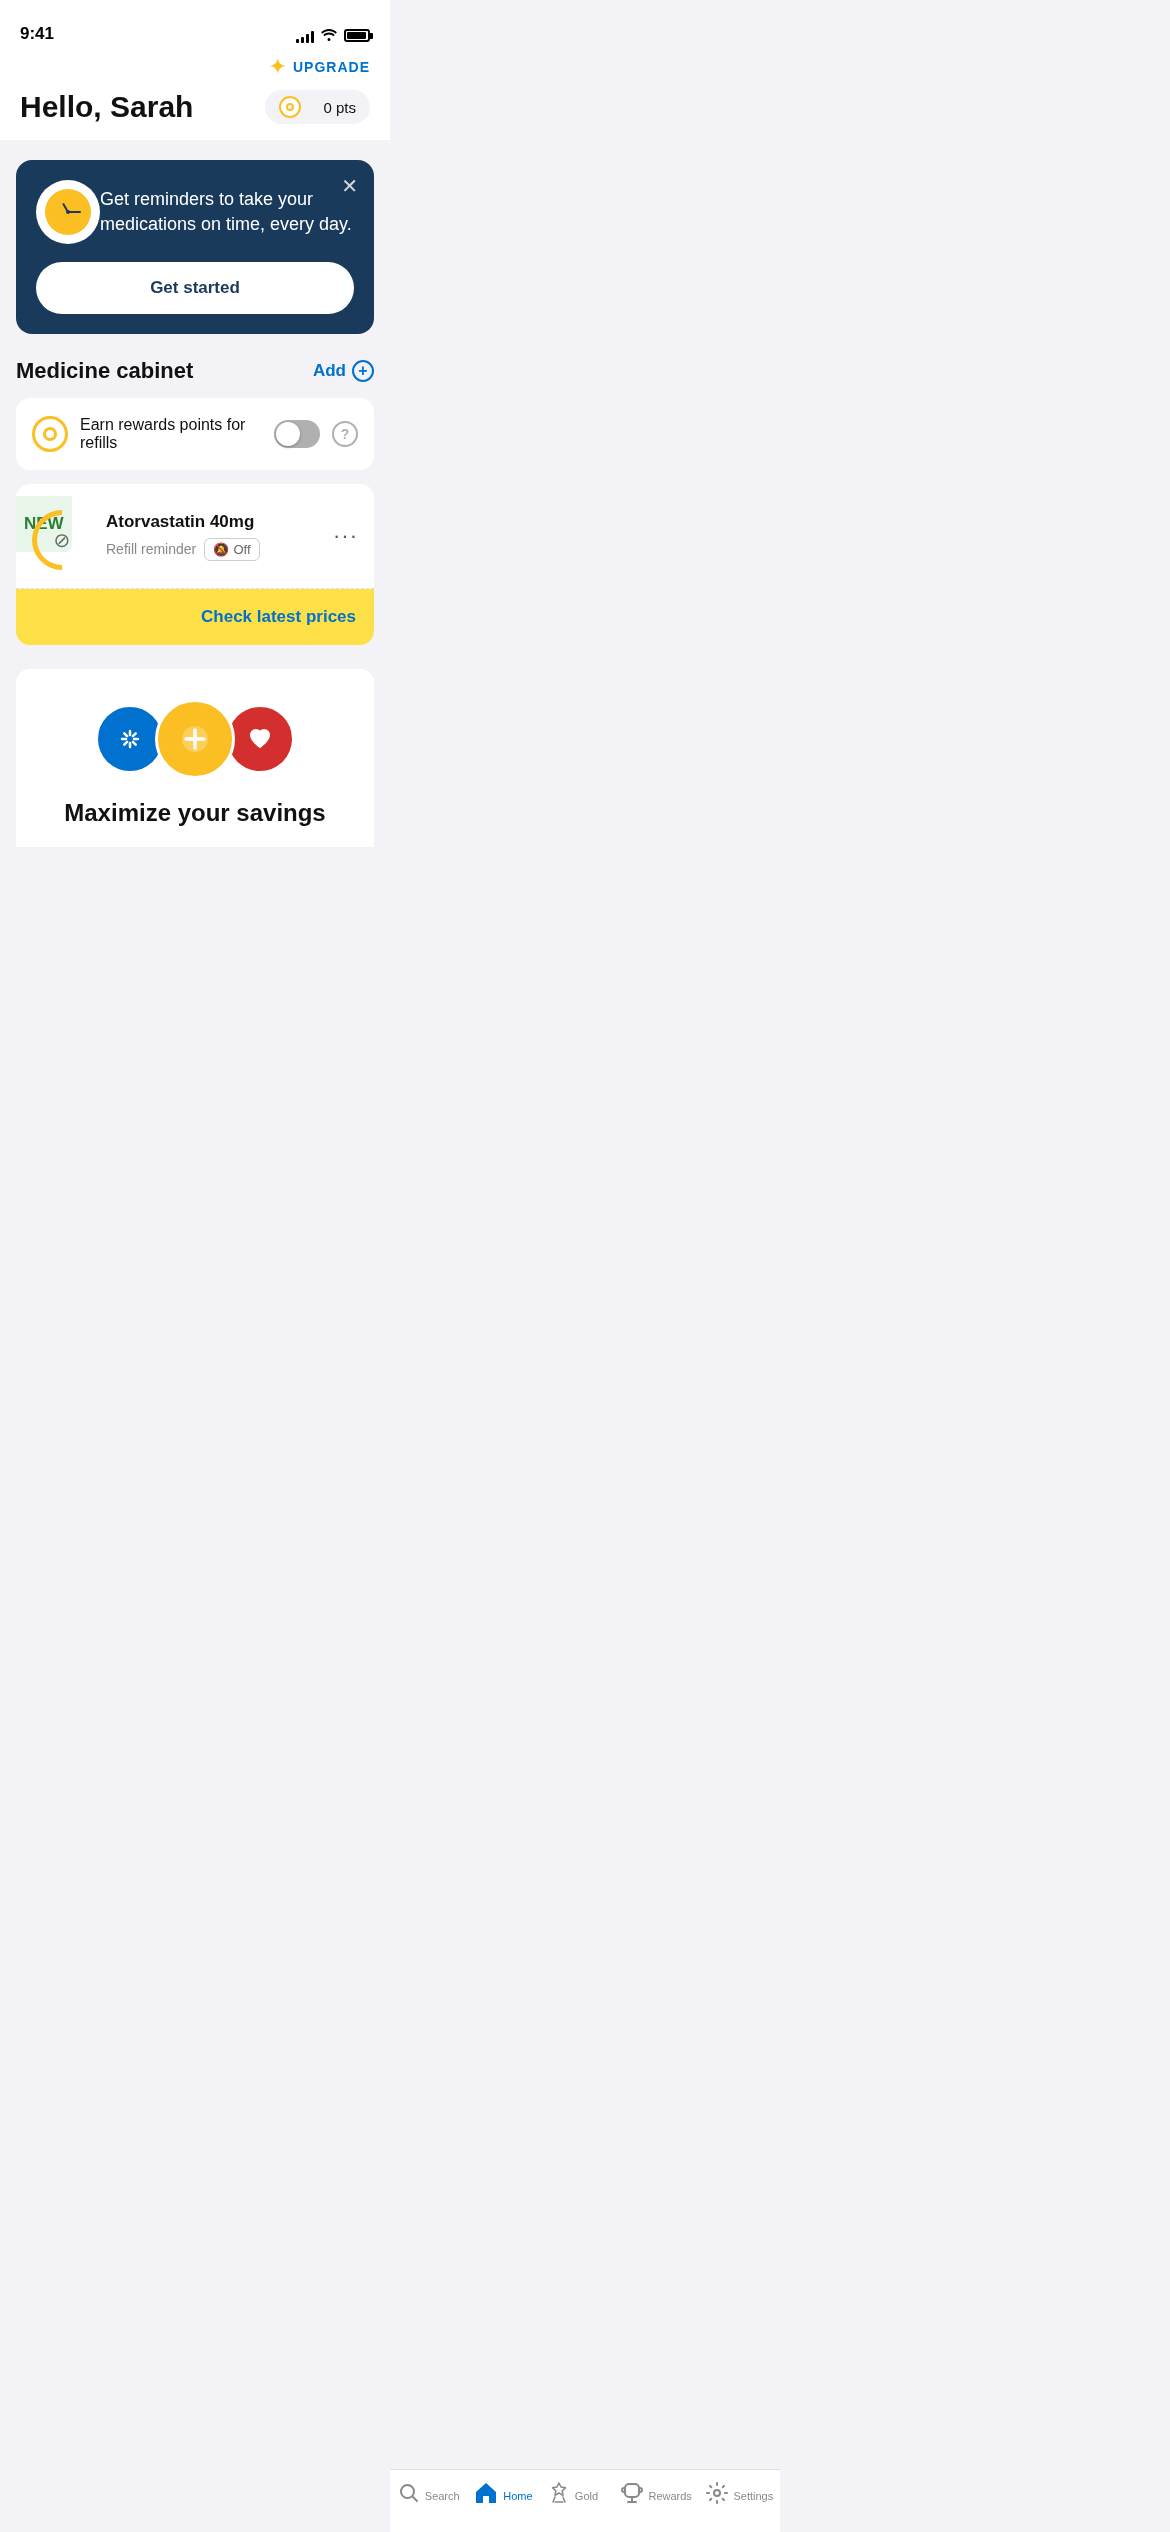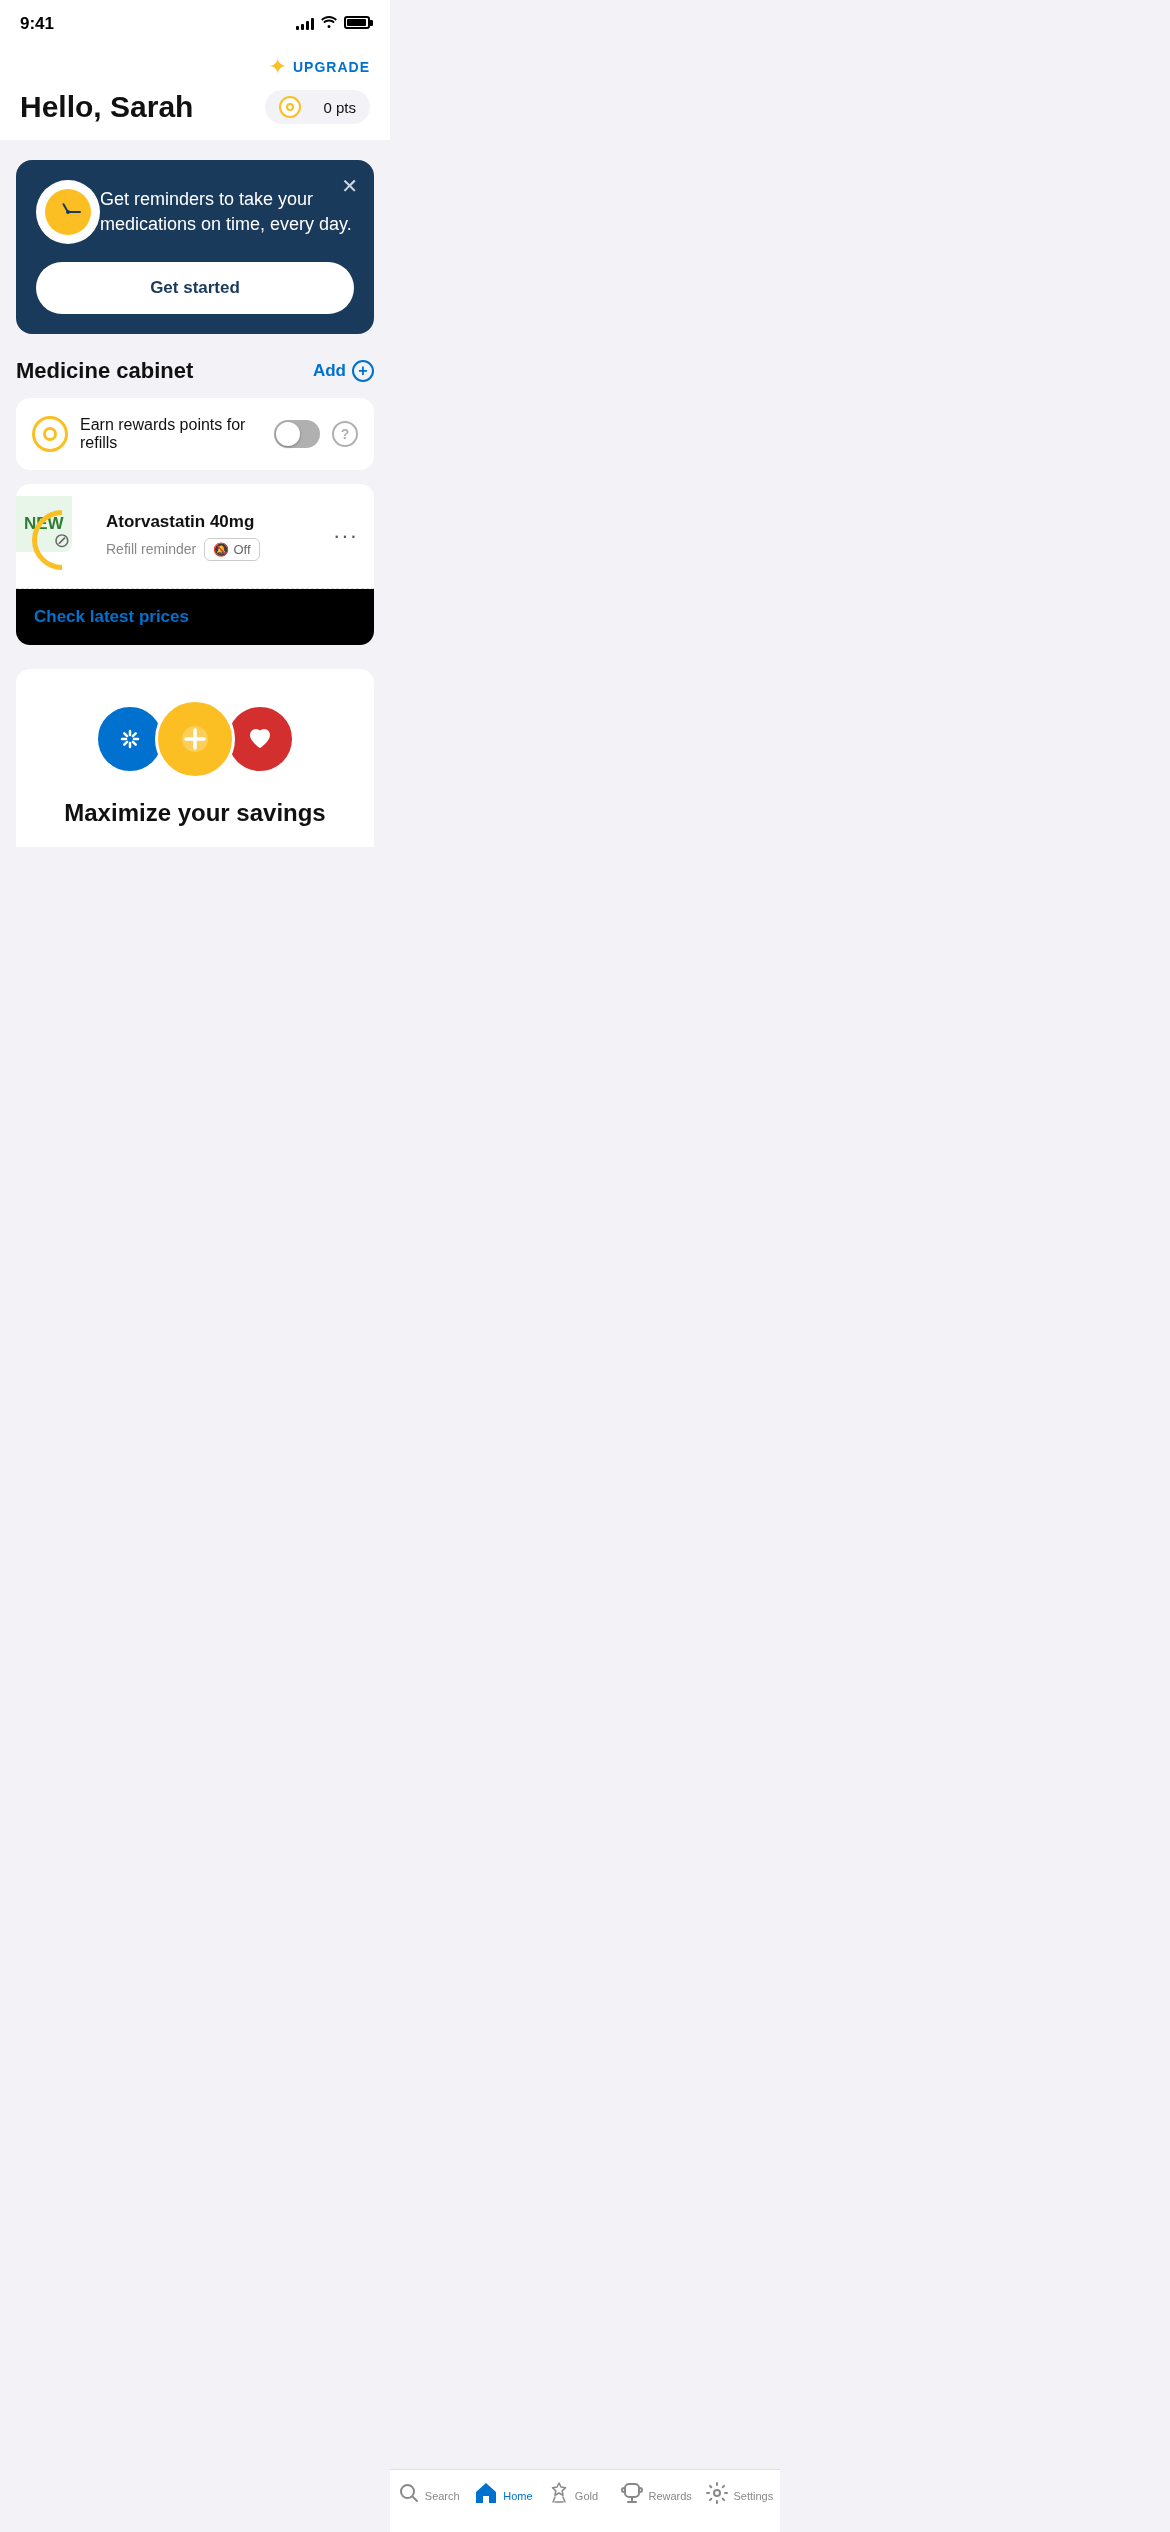--- a/index.html
+++ b/index.html
@@ -11,21 +11,21 @@
       font-family: -apple-system, BlinkMacSystemFont, 'Helvetica Neue', sans-serif;
       background: #f2f2f7;
       overflow-x: hidden;
     }
 
     
     .status-bar {
       background: #fff;
       display: flex;
       justify-content: space-between;
-      align-items: flex-start;
+      align-items: flex-end;
       padding: 14px 20px 6px;
       height: 50px;
     }
     .status-time {
       font-size: 17px;
       font-weight: 600;
       color: #000;
     }
     .status-icons {
       display: flex;
@@ -429,25 +429,25 @@
     }
     .divider {
       border: none;
       border-top: 1px dashed #ddd;
       margin: 0;
     }
     .check-prices-btn {
       display: block;
       width: 100%;
       padding: 18px;
-      text-align: left;
+      text-align: right;
       font-size: 17px;
       font-weight: 600;
       color: #0071ce;
-      background: #000000;
+      background: #fde047;
       border: none;
       cursor: pointer;
     }
 
     
     .savings-section {
       background: #fff;
       border-radius: 14px 14px 0 0;
       padding: 30px 20px 20px;
       text-align: center;

